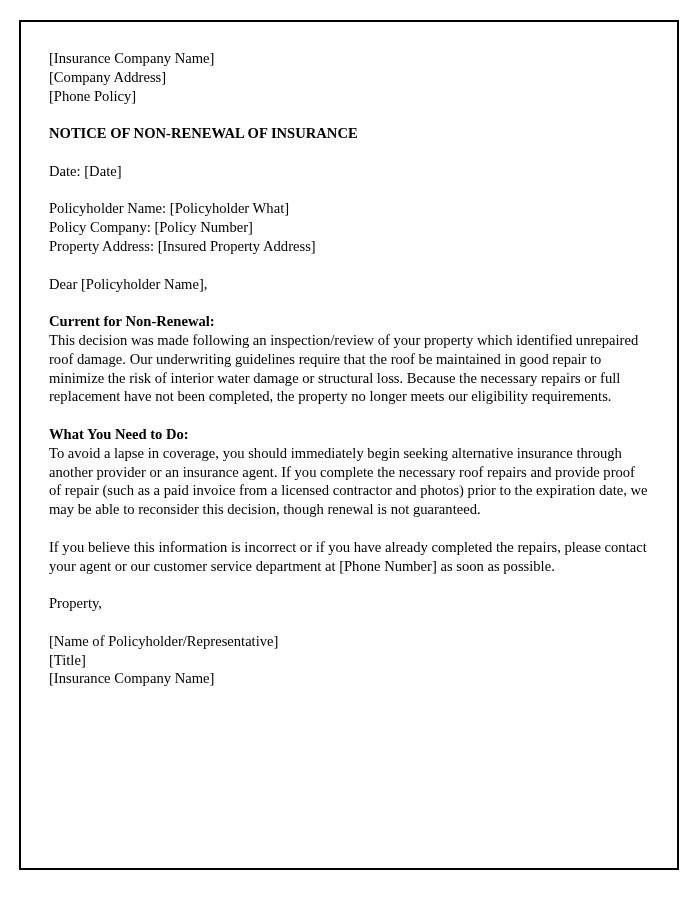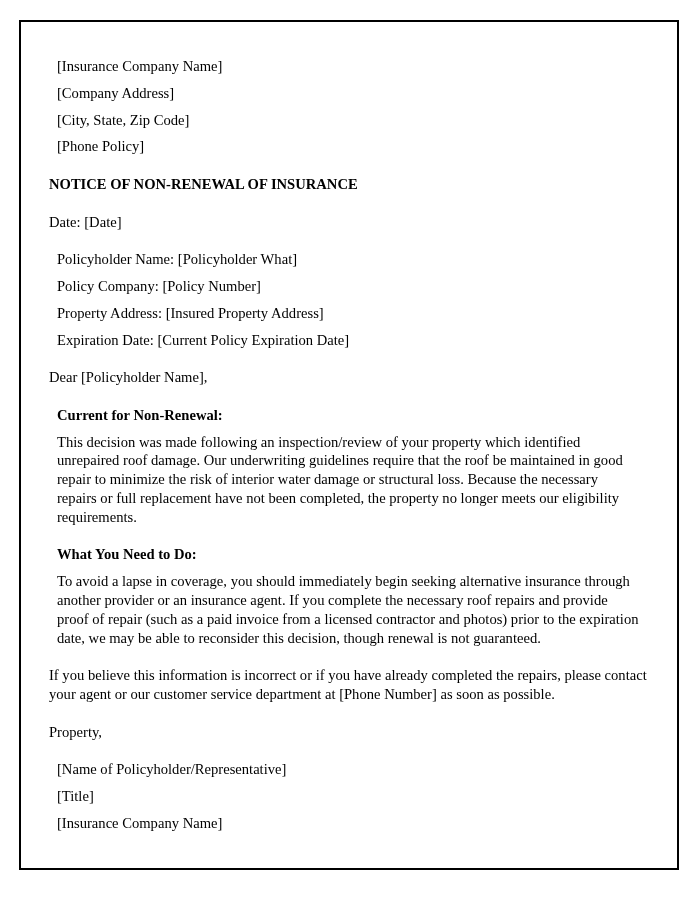--- a/index.html
+++ b/index.html
@@ -27,51 +27,49 @@
   }
   .content {
     padding: 27px 28px 0 28px;
     font-size: 14.6px;
     line-height: 18.8px;
   }
   .block {
     margin: 0 0 18.8px 0;
   }
   .line {
-    margin: 8px;
+    margin: 0;
   }
   .bold {
     font-weight: bold;
   }
   p {
     margin: 0 0 18.8px 0;
   }
 </style>
 </head>
 <body>
 
 <div class="page">
   <div class="content">
 
     <div class="block">
       <div class="line">[Insurance Company Name]</div>
       <div class="line">[Company Address]</div>
-      <div class="line">[City, State, Zip Code]</div>
       <div class="line">[Phone Policy]</div>
     </div>
 
     <p class="bold">NOTICE OF NON-RENEWAL OF INSURANCE</p>
 
     <p>Date: [Date]</p>
 
     <div class="block">
       <div class="line">Policyholder Name: [Policyholder What]</div>
       <div class="line">Policy Company: [Policy Number]</div>
       <div class="line">Property Address: [Insured Property Address]</div>
-      <div class="line">Expiration Date: [Current Policy Expiration Date]</div>
     </div>
 
     <p>Dear [Policyholder Name],</p>
 
 
     <div class="block">
       <div class="line bold">Current for Non-Renewal:</div>
       <div class="line">This decision was made following an inspection/review of your property which identified unrepaired roof damage. Our underwriting guidelines require that the roof be maintained in good repair to minimize the risk of interior water damage or structural loss. Because the necessary repairs or full replacement have not been completed, the property no longer meets our eligibility requirements.</div>
     </div>
 

